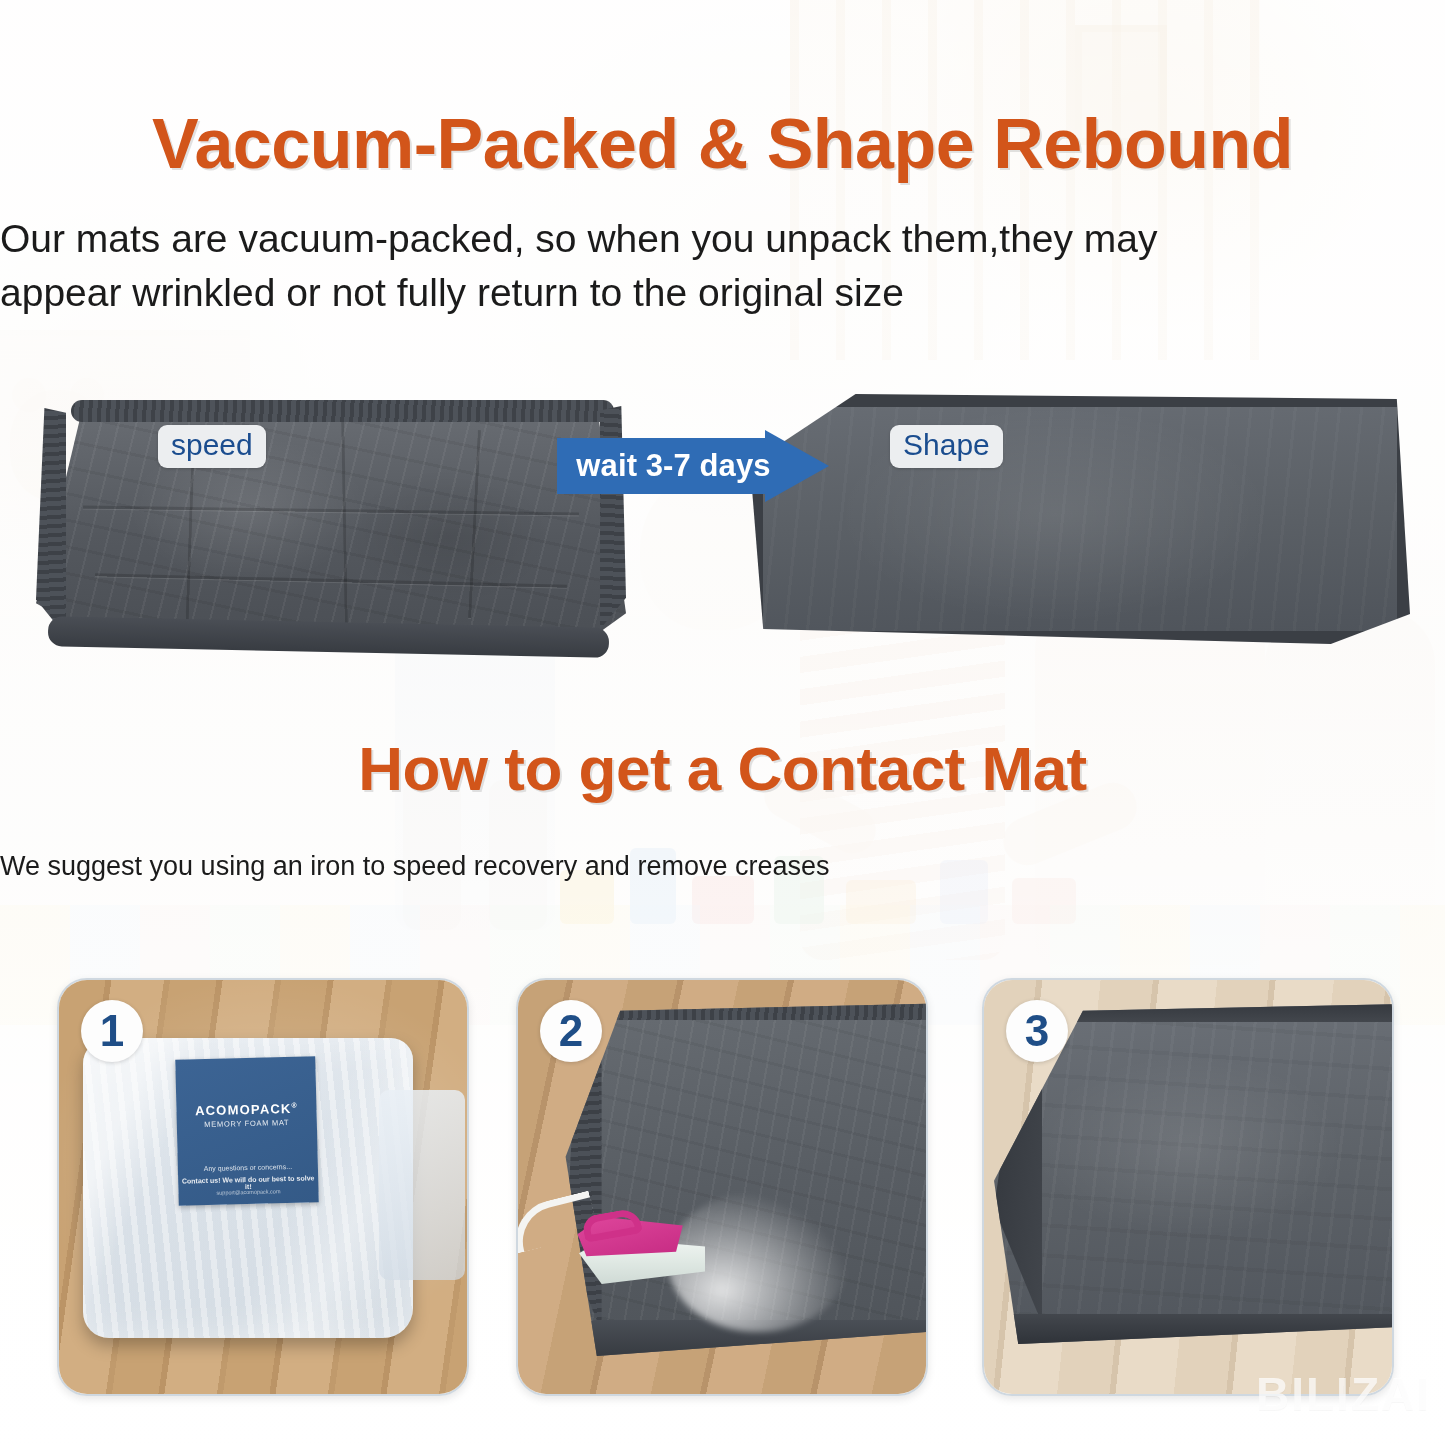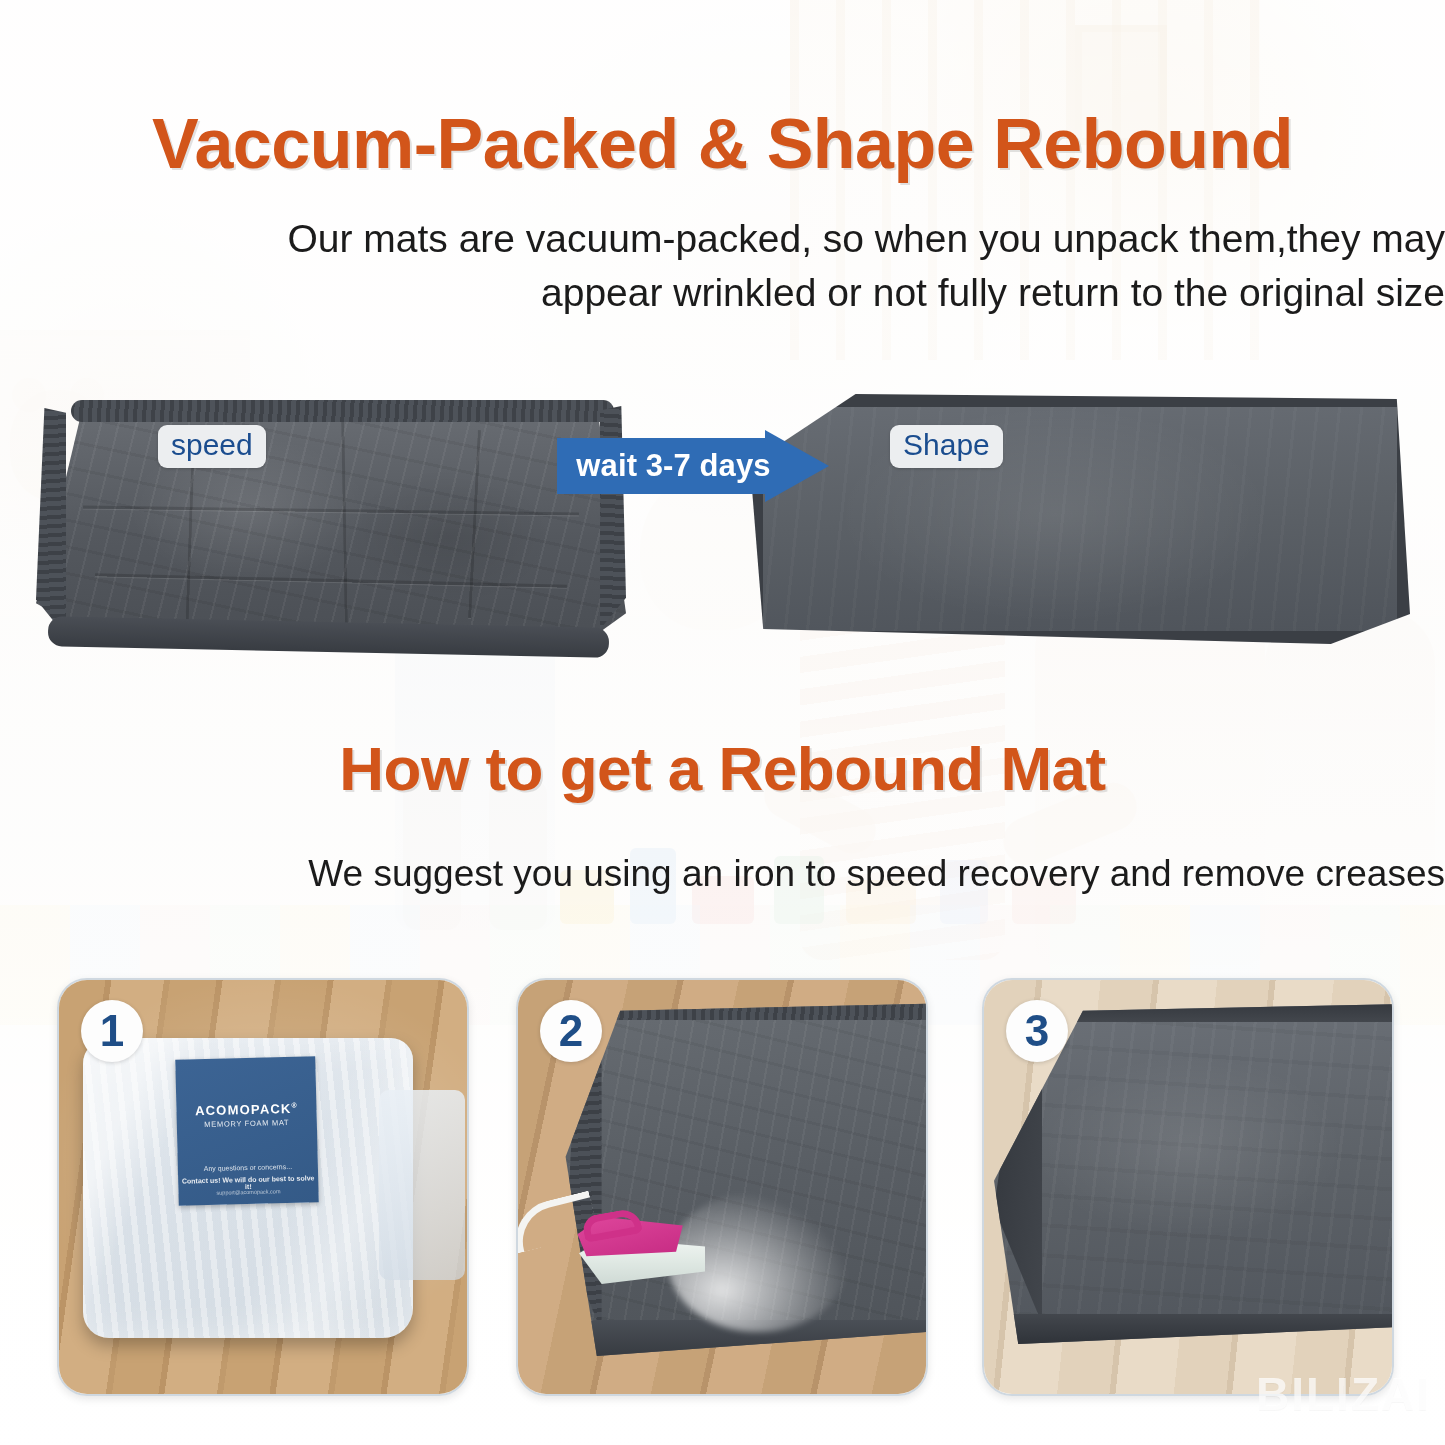--- a/index.html
+++ b/index.html
@@ -86,25 +86,25 @@
 
   .h1 {
     position:absolute; left:0; right:0; text-align:center;
     color:#d2551a; font-weight:bold; letter-spacing:-.5px;
     text-shadow:2px 2px 0 rgba(160,160,160,.30);
   }
   #title-1 { top:104px; font-size:70px; }
   #title-2 { top:733px; font-size:62px; }
 
   .sub {
-    position:absolute; left:0; right:0; text-align:right;
+    position:absolute; left:0; right:0; text-align:left;
     color:#1b1b1b; font-size:39px; line-height:1.38;
   }
   #subtitle-1 { top:212px; }
-  #subtitle-2 { top:848px; font-size:37px; }
+  #subtitle-2 { top:848px; font-size:27px; }
 
   
   #compare { position:absolute; left:0; top:382px; width:1445px; height:280px; }
 
   .mat { position:absolute; }
   .mat .body {
     position:absolute; inset:0;
     background:#575b61;
     box-shadow:0 14px 22px rgba(0,0,0,.22);
   }
@@ -376,21 +376,21 @@
   <div class="badge-pill" id="badge-before">speed</div>
 
   <div class="badge-pill" id="badge-after">Shape</div>
 
   <div id="arrow-wrap">
     <div class="tail"></div>
     <div class="head"></div>
     <div id="arrow-label">wait 3-7 days</div>
   </div>
 
-  <div class="h1" id="title-2">How to get a Rebound Mat</div>
+  <div class="h1" id="title-2">How to get a Contact Mat</div>
 
   <div class="sub" id="subtitle-2">We suggest you using an iron to speed recovery and remove creases</div>
 
   <div id="steps">
 
     <div class="panel" id="panel-1">
       <div id="p1-scene">
         <div class="floorlight"></div>
         <div id="p1-bag">
           <div class="sheen"></div>

